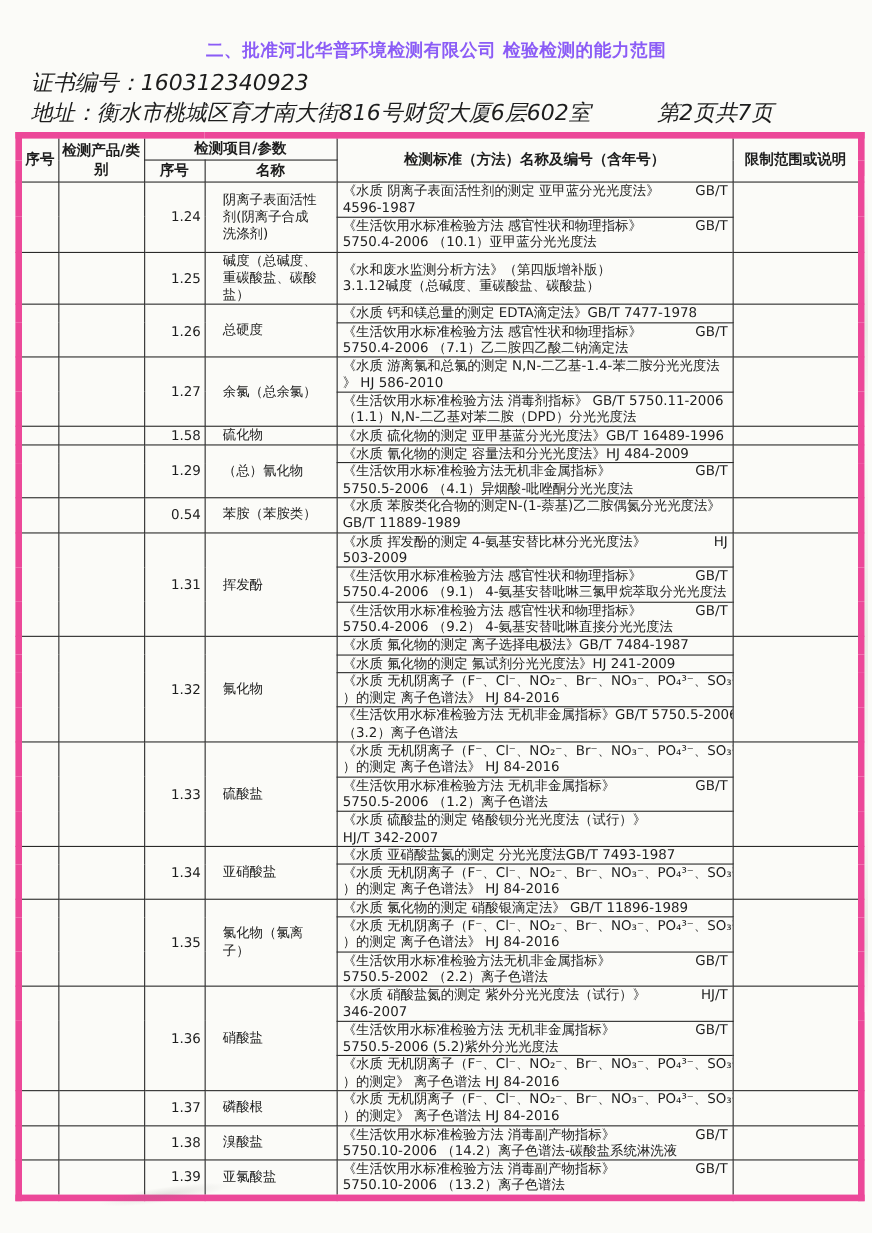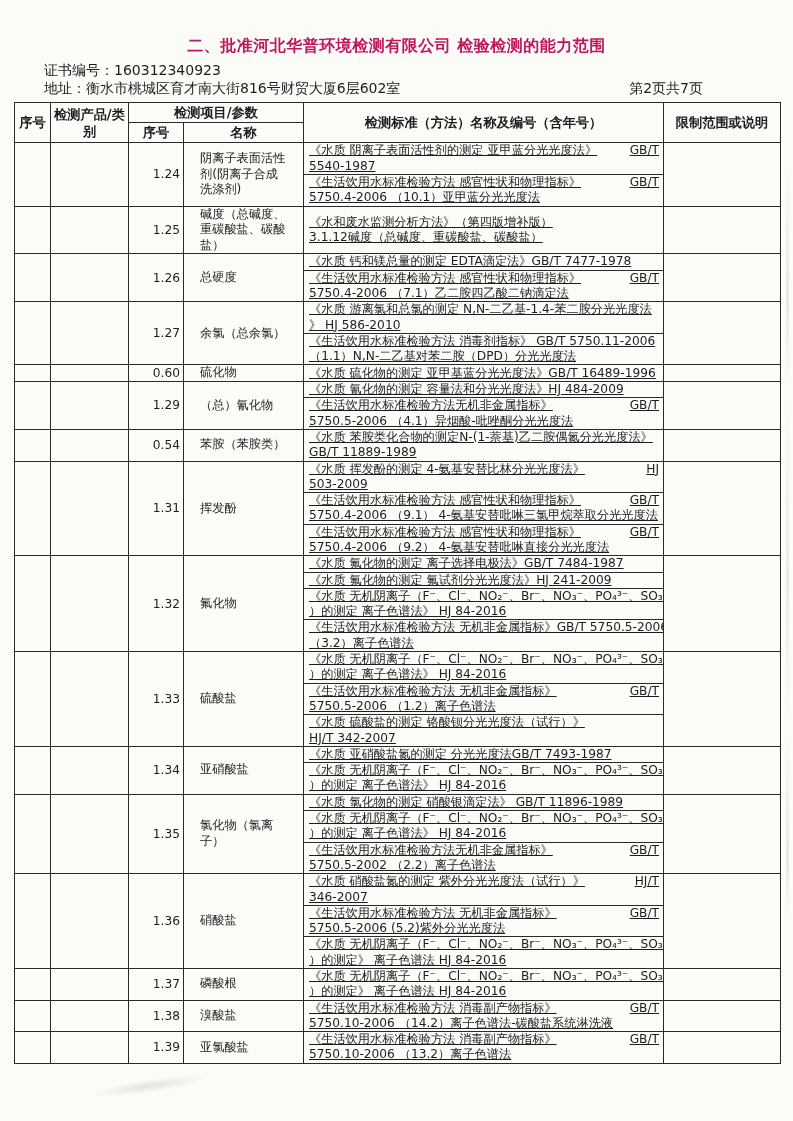--- a/index.html
+++ b/index.html
@@ -10,32 +10,32 @@
     color:#1d1d1d;
     position:relative;
     overflow:hidden;
   }
   .doc { padding-top:36px; }
   .title {
     text-align:center;
     font-size:16px;
     font-weight:700;
     letter-spacing:0.5px;
-    color:#be185d;
-  }
-  .meta { margin-left:44px; margin-right:90px; margin-top:5px; font-size:14px; }
+    color:#8b5cf6;
+  }
+  .meta { margin-left:28px; margin-right:90px; margin-top:5px; font-size:20px;font-style:italic; }
   .meta-row { display:flex; justify-content:space-between; align-items:flex-start; }
   .cert-line { margin-top:4px; }
   table.cap {
     border-collapse:collapse;
     table-layout:fixed;
     width:766px;
     margin-left:14px;
     margin-top:4px;
-    border:1px solid #ec4899;
+    border:6px solid #ec4899;
   }
   table.cap th, table.cap td {
     border:1px solid #2a2a2a;
     vertical-align:middle;
     font-size:12.2px;
     overflow:hidden;
   }
   table.cap th {
     font-weight:700;
     font-size:13.2px;
@@ -51,21 +51,20 @@
   col.c-lim { width:117px; }
   td.no-cell   { padding:0 3px 0 4px; text-align:right; }
   td.name-cell { padding:0 16px; text-align:left; line-height:1.28; }
   td.mcell     { padding:0 4px 0 5px; vertical-align:middle; }
   .ml {
     display:flex;
     justify-content:space-between;
     align-items:baseline;
     line-height:15.3px;
     white-space:nowrap;
-    text-decoration:underline;
   }
   .ml .rt { padding-left:6px; }
   tr.item-start > td { border-top:1.5px solid #232323; }
   
   .scan-edge {
     position:absolute; right:4px; top:160px; width:3px; height:760px;
     background:linear-gradient(#fbfbf8 0%, #d8d8d2 18%, #fbfbf8 30%, #dcdcd6 55%, #fbfbf8 75%, #d8d8d2 92%, #fbfbf8 100%);
     opacity:.55;
   }
   .scan-smudge {
@@ -115,21 +114,21 @@
           <td class="seq-cell" rowspan="2"></td>
           <td class="cat-cell" rowspan="2"></td>
           <td class="no-cell" rowspan="2">1.24</td>
           <td class="name-cell" rowspan="2">阴离子表面活性剂(阴离子合成洗涤剂)</td>
           <td class="mcell">
             <div class="ml">
               <span>《水质 阴离子表面活性剂的测定 亚甲蓝分光光度法》</span>
               <span class="rt">GB/T</span>
             </div>
             <div class="ml">
-              <span>5540-1987</span>
+              <span>4596-1987</span>
             </div>
           </td>
           <td rowspan="2"></td>
         </tr>
         <tr>
           <td class="mcell">
             <div class="ml">
               <span>《生活饮用水标准检验方法 感官性状和物理指标》</span>
               <span class="rt">GB/T</span>
             </div>
@@ -197,21 +196,21 @@
               <span>《生活饮用水标准检验方法 消毒剂指标》 GB/T 5750.11-2006</span>
             </div>
             <div class="ml">
               <span>（1.1）N,N-二乙基对苯二胺（DPD）分光光度法</span>
             </div>
           </td>
         </tr>
         <tr class="item-start">
           <td class="seq-cell" rowspan="1"></td>
           <td class="cat-cell" rowspan="1"></td>
-          <td class="no-cell" rowspan="1">0.60</td>
+          <td class="no-cell" rowspan="1">1.58</td>
           <td class="name-cell" rowspan="1">硫化物</td>
           <td class="mcell">
             <div class="ml">
               <span>《水质 硫化物的测定 亚甲基蓝分光光度法》GB/T 16489-1996</span>
             </div>
           </td>
           <td rowspan="1"></td>
         </tr>
         <tr class="item-start">
           <td class="seq-cell" rowspan="2"></td>

